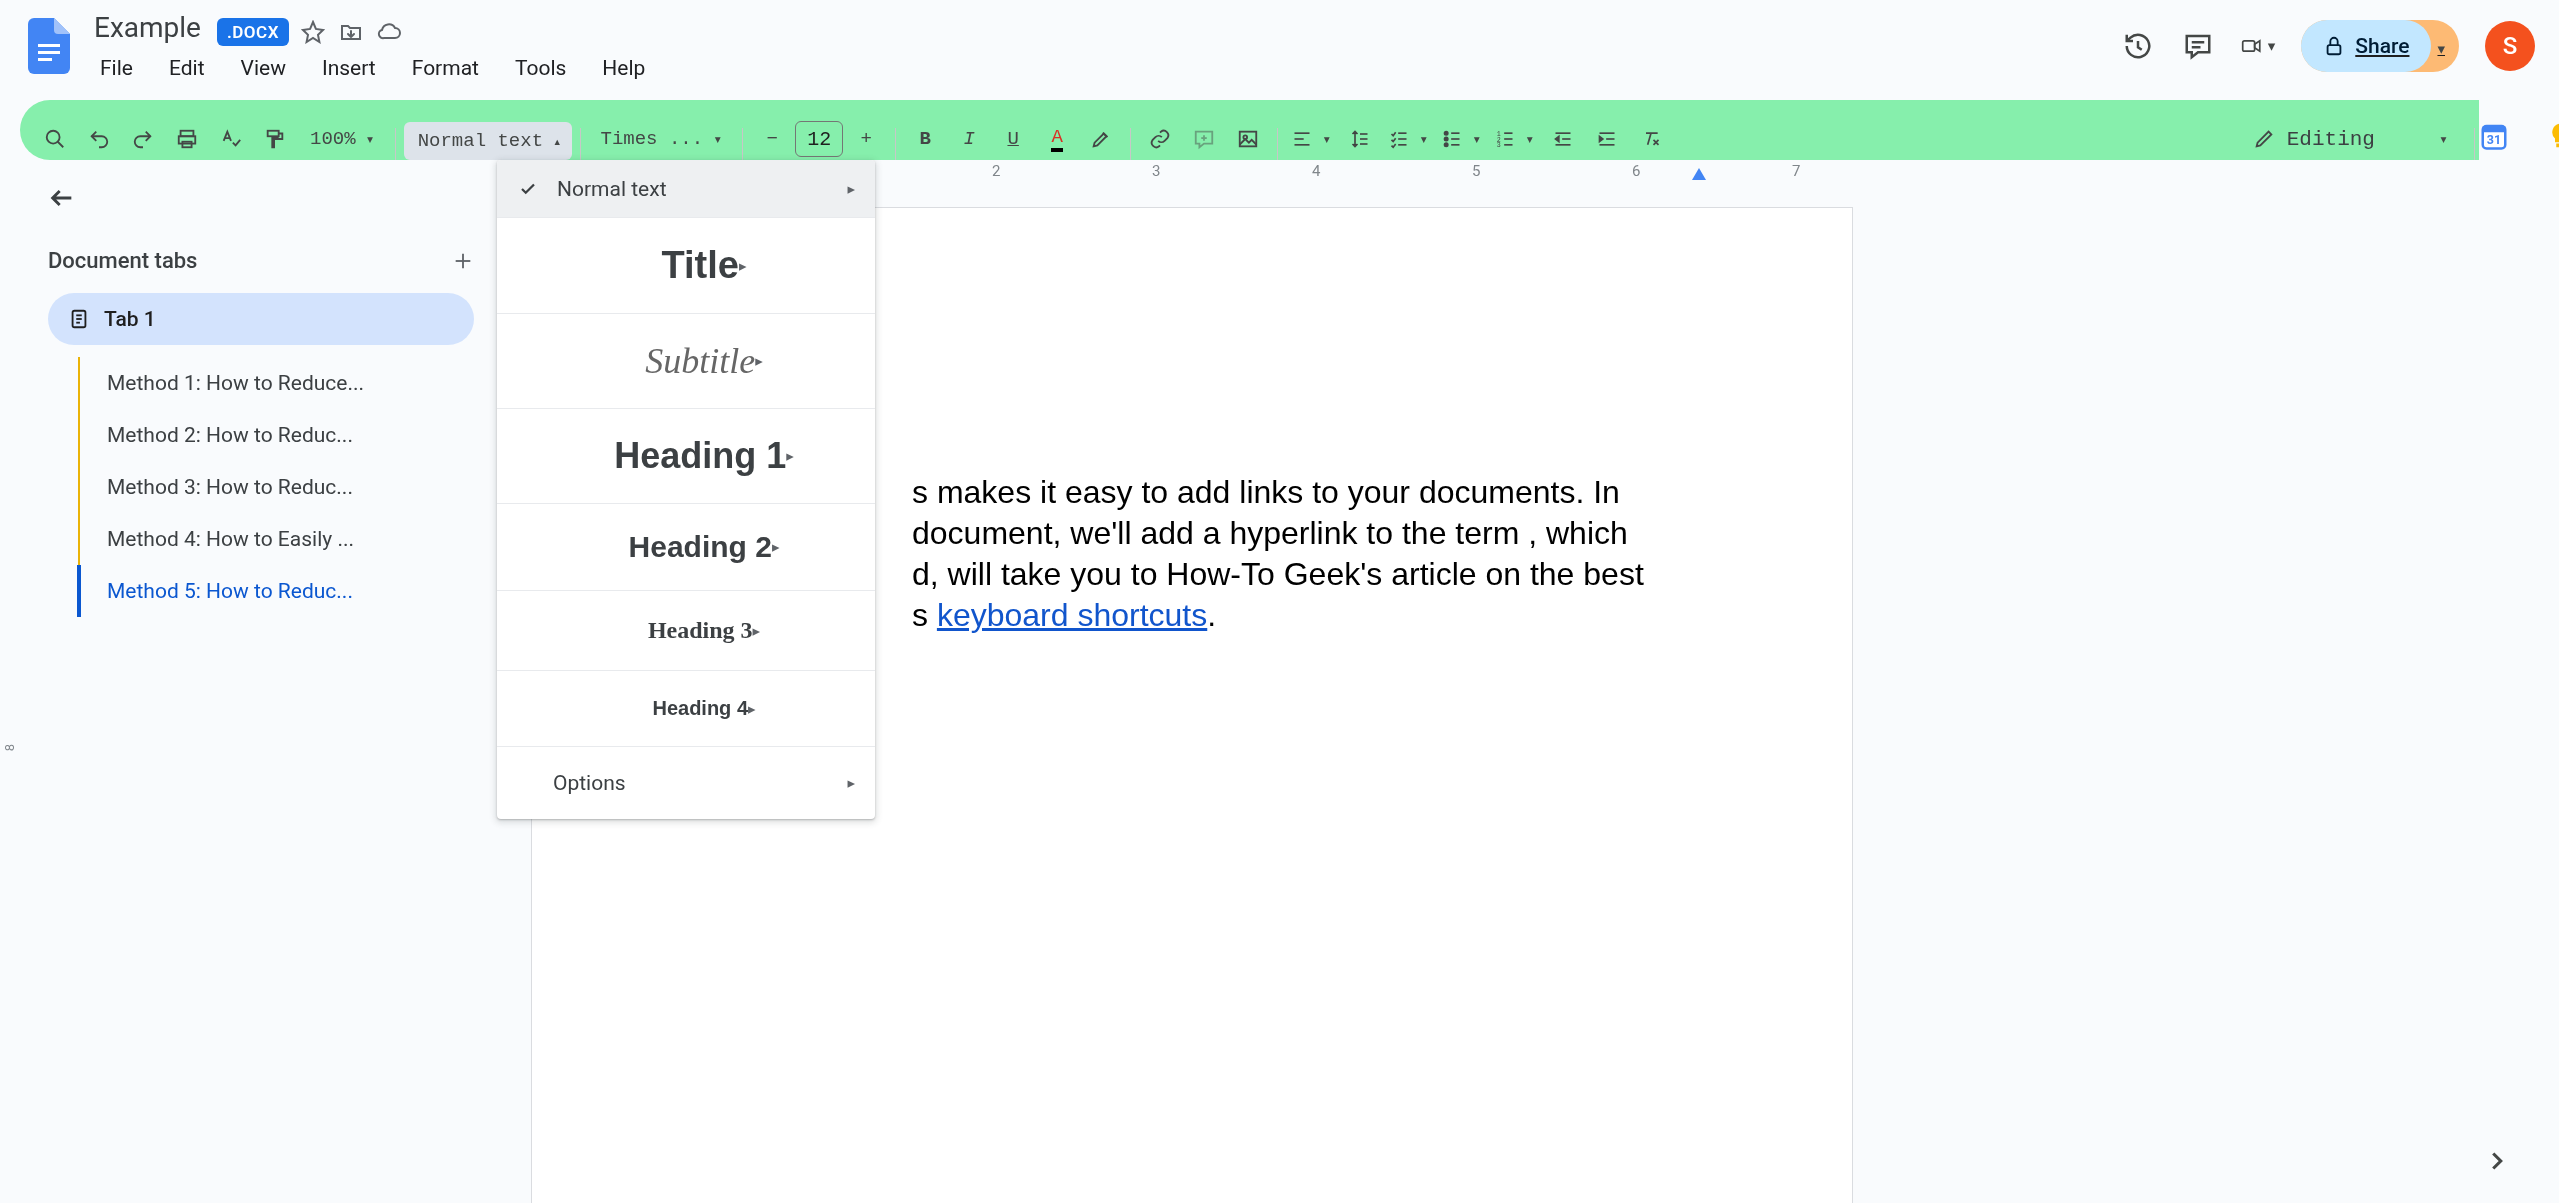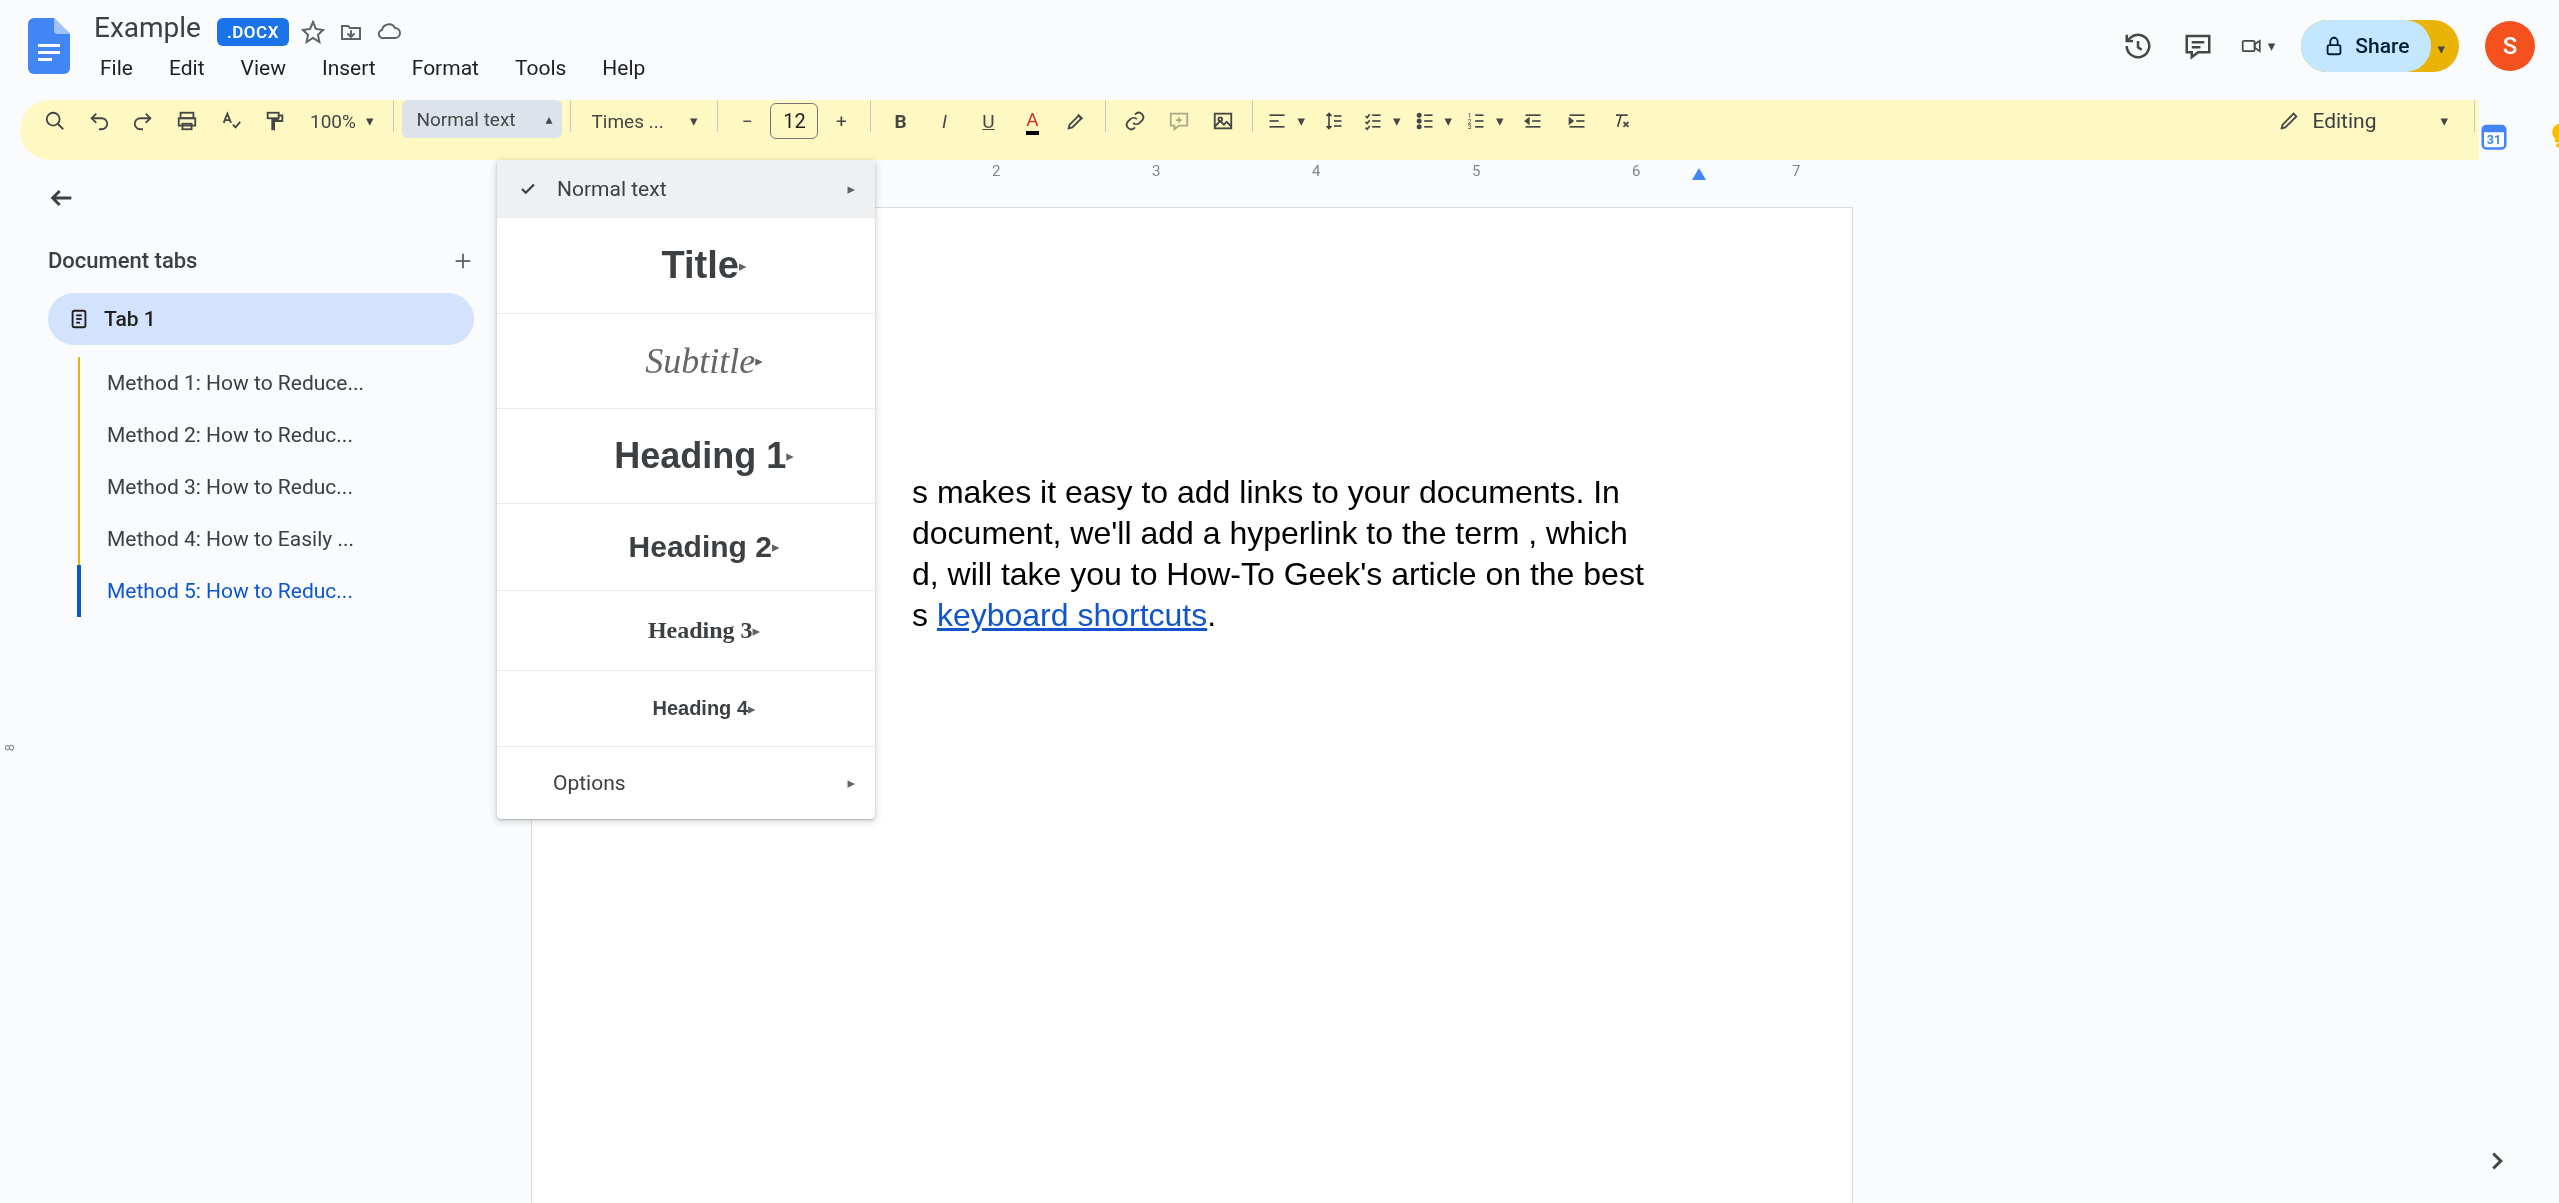--- a/index.html
+++ b/index.html
@@ -50,35 +50,36 @@
   display:flex; align-items:center; gap:26px;
 }
 .tb-icon { width:34px; height:34px; display:flex; align-items:center; justify-content:center; color:#444746;}
 .share-btn {
   display:flex; align-items:center; gap:10px;
   background:#c2e7ff; color:#001d35;
   border-radius: 50px; padding: 14px 22px;
   font-size:21px; font-weight:500;
   cursor:pointer;
 }
-.share-wrap { display:flex; align-items:flex-end; background:#eab308; border-radius:50px;}
+.share-wrap { display:flex; align-items:flex-end; background:#fdba74; border-radius:50px;text-decoration:underline;}
 .share-drop { padding: 14px 14px 14px 6px; color:#001d35;}
 .avatar {
   width:50px; height:50px; border-radius:50%;
   background:#f4511e; color:#fff;
   display:flex; align-items:center; justify-content:center;
   font-size:24px; font-weight:500;
 }
 
 .toolbar-wrap { padding: 0 20px;}
 .toolbar {
-  display:flex; align-items:flex-start;
-  background:#fef9c3; border-radius: 40px;
+  display:flex; align-items:flex-end;
+  background:#86efac; border-radius: 40px;
   height:60px; padding: 0 14px;
   gap: 2px;
+  font-family: Liberation Mono, monospace;
 }
 .tgroup { display:flex; align-items:center; gap:2px;}
 .tbtn {
   min-width:42px; height:42px; border-radius:8px;
   display:flex; align-items:center; justify-content:center;
   color:#444746; cursor:pointer; font-size:19px;
   padding:0 6px;
 }
 .tbtn.wide { min-width: auto; padding: 0 12px;}
 .tbtn.selbox {

